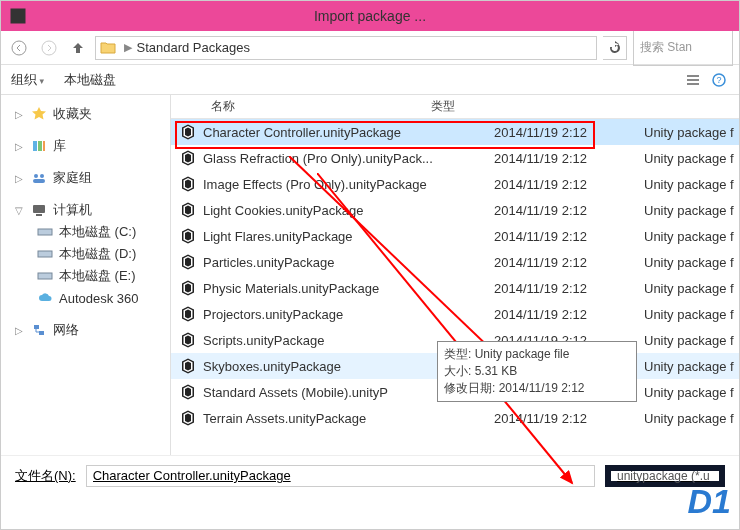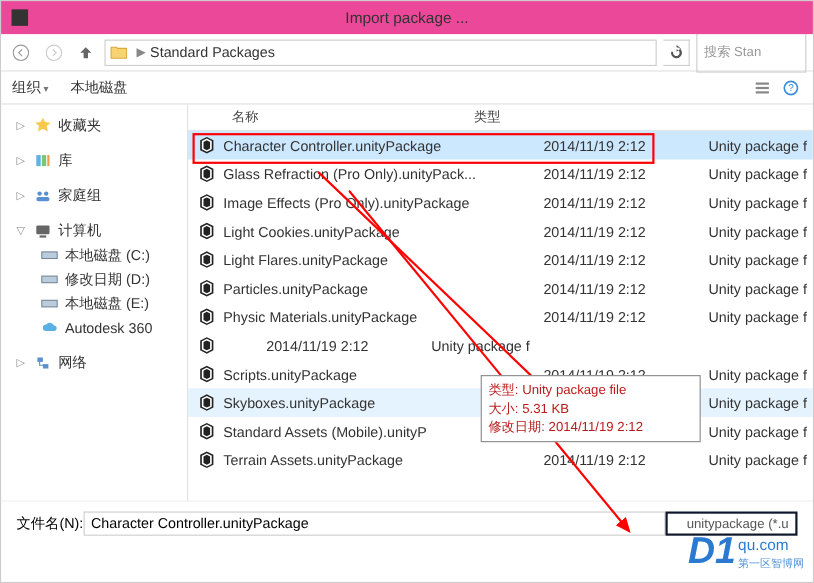--- a/index.html
+++ b/index.html
@@ -42,26 +42,26 @@
 .file-row { height: 26px; display: flex; align-items: center; font-size: 13px; color: #333; padding-left: 8px; position: relative; }
 .file-row.selected { background: #cce8ff; }
 .file-row.hover { background: #e5f3ff; }
 .file-icon { width: 18px; height: 18px; margin-right: 6px; }
 .cell-name { width: 252px; white-space: nowrap; overflow: hidden; text-overflow: ellipsis; }
 .cell-date { width: 150px; margin-left: 39px; }
 .cell-type { flex: 1; white-space: nowrap; overflow: hidden; }
 
 .highlight-box { position: absolute; top: 26px; left: 4px; width: 420px; height: 28px; border: 2px solid #ff0000; pointer-events: none; }
 
-.tooltip { position: absolute; top: 340px; left: 436px; width: 200px; border: 1px solid #888; background: #fff; font-size: 12px; padding: 4px 6px; color: #b91c1c; z-index: 5; }
-
-.footer { height: 40px; display: flex; align-items: center; padding: 0 14px; font-size: 13px; border-top: 1px solid #eee; }
+.tooltip { position: absolute; top: 340px; left: 436px; width: 200px; border: 1px solid #888; background: #fff; font-size: 12px; padding: 4px 6px; color: #404040; z-index: 5; }
+
+.footer { height: 40px; display: flex; align-items: center; padding: 0 14px; gap: 10px; font-size: 13px; border-top: 1px solid #eee; text-decoration: underline; }
 .fn-label { white-space: nowrap; }
 .fn-input { flex: 1; height: 22px; border: 1px solid #ccc; padding: 0 6px; font-size: 13px; }
-.fn-filter { width: 120px; height: 22px; border: 2px solid #0f172a; padding: 0 6px; font-size: 12px; display: flex; align-items: center; color: #555; justify-content: flex-end; }
+.fn-filter { width: 120px; height: 22px; border: 6px solid #0f172a; padding: 0 6px; font-size: 12px; display: flex; align-items: center; color: #555; }
 
 .arrow1 { position: absolute; top: 155px; left: 288px; width: 300px; height: 290px; pointer-events: none; z-index: 3; }
 .arrow2 { position: absolute; top: 172px; left: 316px; width: 300px; height: 330px; pointer-events: none; z-index: 3; }
 
 .watermark { position: absolute; bottom: 8px; right: 8px; display: flex; align-items: center; font-size: 18px; color: #2a7ad1; pointer-events: none; z-index: 2; }
 .wm-d1 { font-size: 34px; font-weight: bold; font-style: italic; color: #2a7ad1; }
 .wm-cn { font-size: 14px; color: #2a7ad1; display: inline-block; }
 .wm-sub { font-size: 10px; color: #2a7ad1; opacity: .8; display: block; }
 
 svg.unity-icon { width: 18px; height: 18px; }
@@ -192,21 +192,21 @@
       <div class="sb-row sb-sub">
         <span class="sb-icon"><svg viewBox="0 0 16 16">
               <rect x="1" y="5" width="14" height="6" fill="#bcd" stroke="#789"></rect>
             </svg></span>
         <span>本地磁盘 (C:)</span>
       </div>
       <div class="sb-row sb-sub">
         <span class="sb-icon"><svg viewBox="0 0 16 16">
               <rect x="1" y="5" width="14" height="6" fill="#bcd" stroke="#789"></rect>
             </svg></span>
-        <span>修改日期 (D:)</span>
+        <span>本地磁盘 (D:)</span>
       </div>
       <div class="sb-row sb-sub">
         <span class="sb-icon"><svg viewBox="0 0 16 16">
               <rect x="1" y="5" width="14" height="6" fill="#bcd" stroke="#789"></rect>
             </svg></span>
         <span>本地磁盘 (E:)</span>
       </div>
       <div class="sb-row sb-sub">
         <span class="sb-icon"><svg viewBox="0 0 16 16">
               <path d="M5 11a3 3 0 0 1 0-6 4 4 0 0 1 7 1 2.5 2.5 0 0 1 0 5z" fill="#5ab0e0"></path>
@@ -306,20 +306,21 @@
           <span class="cell-name">Physic Materials.unityPackage</span>
           <span class="cell-date">2014/11/19 2:12</span>
           <span class="cell-type">Unity package f</span>
         </div>
         <div class="file-row">
           <span class="file-icon"><svg class="unity-icon" viewBox="0 0 24 24">
               <path d="M12 2L4 6v12l8 4 8-4V6z" fill="#222"></path>
               <path d="M12 4l6 3v10l-6 3-6-3V7z" fill="#fff"></path>
               <path d="M12 6l4 2v8l-4 2-4-2V8z" fill="#222"></path>
             </svg></span>
+          <span class="cell-name">Projectors.unityPackage</span>
           <span class="cell-date">2014/11/19 2:12</span>
           <span class="cell-type">Unity package f</span>
         </div>
         <div class="file-row">
           <span class="file-icon"><svg class="unity-icon" viewBox="0 0 24 24">
               <path d="M12 2L4 6v12l8 4 8-4V6z" fill="#222"></path>
               <path d="M12 4l6 3v10l-6 3-6-3V7z" fill="#fff"></path>
               <path d="M12 6l4 2v8l-4 2-4-2V8z" fill="#222"></path>
             </svg></span>
           <span class="cell-name">Scripts.unityPackage</span>
@@ -388,17 +389,13 @@
   <defs>
       <marker id="ah2" markerWidth="8" markerHeight="8" refX="6" refY="3" orient="auto">
         <path d="M0 0L7 3L0 6z" fill="#ff0000"></path>
       </marker>
     </defs>
   <line x1="0" y1="0" x2="255" y2="310" stroke="#ff0000" stroke-width="2" marker-end="url(#ah2)"></line>
 </svg>
 
 <div class="watermark">
   <span class="wm-d1">D1</span>
-  <span style="display:inline-block;margin-left:2px">
-    <span class="wm-cn">qu.com</span>
-    <span class="wm-sub">第一区智博网</span>
-  </span>
 </div>
 
 </body></html>

